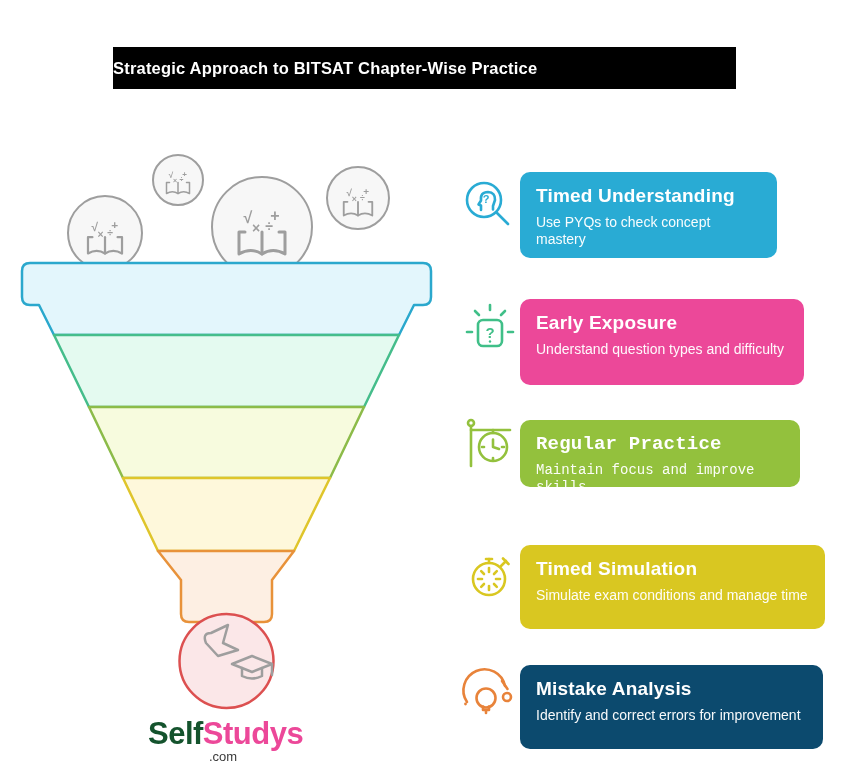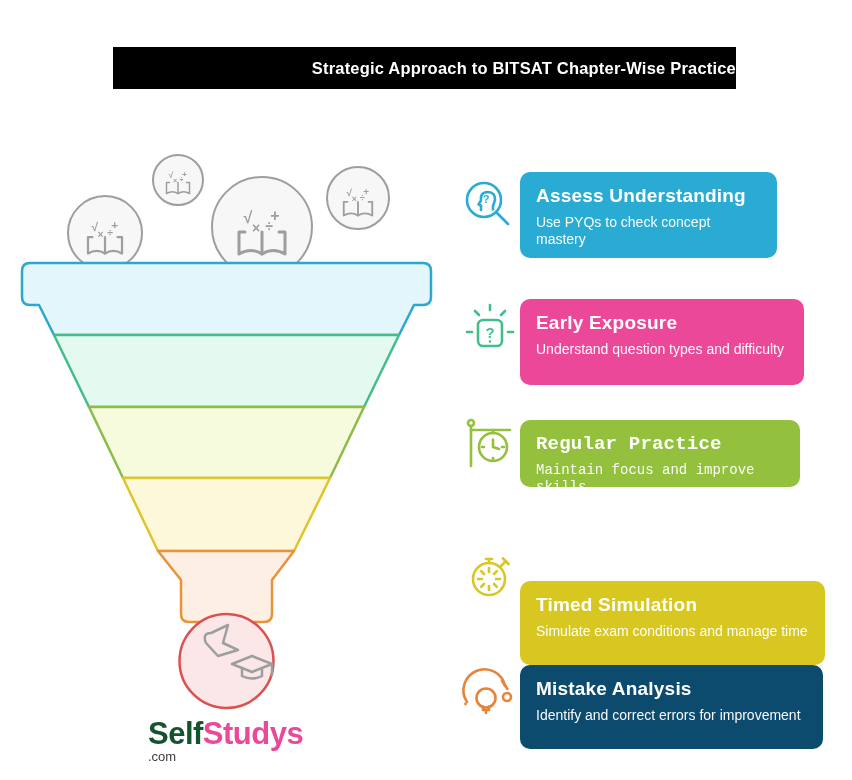--- a/index.html
+++ b/index.html
@@ -2,21 +2,21 @@
 <html><head>
 <meta charset="utf-8">
 <style>
   html,body { margin:0; padding:0; background:#ffffff; }
   .canvas {
     position:relative; width:852px; height:780px; background:#ffffff;
     font-family:"Liberation Sans", sans-serif; overflow:hidden;
   }
   .header {
     position:absolute; left:113px; top:47px; width:623px; height:42px;
-    background:#000000; color:#ffffff; display:flex; align-items:center; justify-content:flex-end;
+    background:#000000; color:#ffffff; display:flex; align-items:center; justify-content:flex-start;
     font-weight:bold; font-size:16.5px; letter-spacing:.2px;
   }
   .funnel-svg { position:absolute; left:0; top:140px; }
   .card {
     position:absolute; left:520px; border-radius:10px; color:#ffffff;
     padding:13px 16px 12px; box-sizing:border-box;
   }
   .card h3 { margin:0 0 7px; font-size:19px; font-weight:bold; letter-spacing:.2px; }
   .card p  { margin:0; font-size:14px; line-height:1.24; color:rgba(255,255,255,.97); }
   .card1 { top:172px; width:257px; height:86px; }
@@ -25,21 +25,21 @@
   .card4 { top:545px; width:305px; height:84px; }
   .card5 { top:665px; width:303px; height:84px; }
   .icon-box { position:absolute; }
   .icon1 { left:460px; top:178px; }
   .icon2 { left:462px; top:300px; }
   .icon3 { left:462px; top:416px; }
   .icon4 { left:462px; top:546px; }
   .icon5 { left:459px; top:662px; }
   .logo { position:absolute; left:148px; top:716px; width:152px; }
   .logo-main { font-size:31px; font-weight:bold; letter-spacing:-0.5px; white-space:nowrap; }
-  .logo-com  { text-align:left; font-size:13px; color:#3a3a3a; margin-top:-3px; padding-right:2px; }
+  .logo-com  { text-align:center; font-size:13px; color:#3a3a3a; margin-top:-3px; padding-right:2px; }
 </style>
 </head>
 <body>
 
 <div class="canvas">
 
   <div class="header">
     <span>Strategic Approach to BITSAT Chapter-Wise Practice</span>
   </div>
 
@@ -145,32 +145,32 @@
       <line x1="43" y1="19" x2="48.5" y2="27"></line>
       <circle cx="48" cy="35" r="4"></circle>
       <circle cx="6.5" cy="42" r="1.4" fill="#E8833A" stroke="none"></circle>
       <circle cx="27" cy="36" r="9.5"></circle>
       <path d="M 24 44.5 V 48 H 30 V 44.5"></path>
       <line x1="27" y1="48" x2="27" y2="51"></line>
     </svg>
   </div>
 
   <div class="card card1" style="background-color: rgb(41, 171, 212);">
-    <h3>Assess Understanding</h3>
+    <h3>Timed Understanding</h3>
     <p>Use PYQs to check concept mastery</p>
   </div>
   <div class="card card2" style="background-color: #ec4899;">
     <h3>Early Exposure</h3>
     <p>Understand question types and difficulty</p>
   </div>
   <div class="card card3" style="background-color: rgb(147, 193, 61); font-family: Liberation Mono, monospace;">
     <h3>Regular Practice</h3>
     <p>Maintain focus and improve skills</p>
   </div>
-  <div class="card card4" style="background-color: rgb(217, 199, 33); margin-top: 36px;">
+  <div class="card card4" style="background-color: rgb(217, 199, 33);">
     <h3>Timed Simulation</h3>
     <p>Simulate exam conditions and manage time</p>
   </div>
   <div class="card card5" style="background-color: #0c4a6e;">
     <h3>Mistake Analysis</h3>
     <p>Identify and correct errors for improvement</p>
   </div>
 
   <div class="logo">
     <div class="logo-main">

